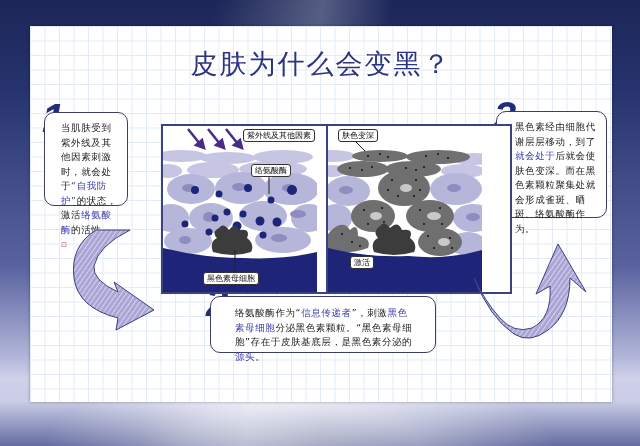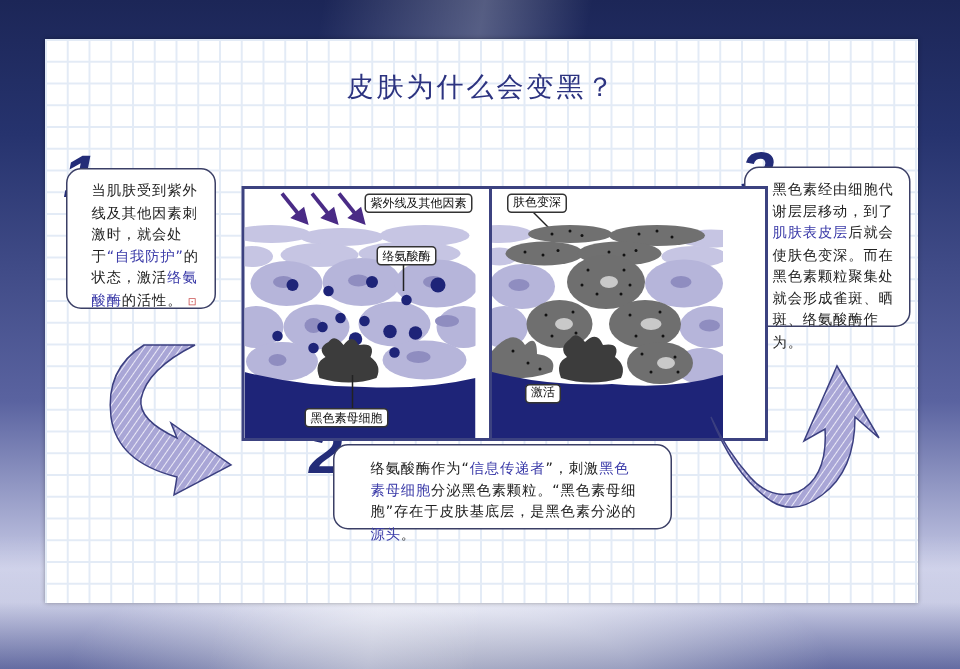--- a/index.html
+++ b/index.html
@@ -13,50 +13,50 @@
     background:
       linear-gradient(100deg, rgba(255,255,255,0) 30%, rgba(255,255,255,0.25) 45%, rgba(255,255,255,0) 55%),
       linear-gradient(180deg, rgba(0,0,0,0) 80%, rgba(255,255,255,0.3) 90%, rgba(40,50,110,0.4) 100%);}
   .card{position:absolute;left:30px;top:26px;width:582px;height:376px;background:#fff;
     background-image:
       linear-gradient(#e3ebf6 1px, transparent 1px),
       linear-gradient(90deg,#e3ebf6 1px, transparent 1px);
     background-size:14.5px 14.5px;
     box-shadow:0 0 3px rgba(0,0,0,0.35);}
   .title{position:absolute;left:0;top:20px;width:582px;text-align:center;
-    font-family:"DejaVu Serif","Liberation Serif",serif;font-size:18px;color:#2c3380;letter-spacing:2px;}
+    font-family:"DejaVu Serif","Liberation Serif",serif;font-size:27px;color:#2c3380;letter-spacing:2px;}
   .step-num{position:absolute;font-family:"Liberation Sans",sans-serif;font-style:italic;font-weight:bold;
     color:#232c78;font-size:40px;line-height:40px;}
   .bubble{position:absolute;border:1.5px solid #3b3f66;border-radius:10px;background:#fff;
     font-size:9.5px;line-height:14.5px;color:#222;padding:8px 8px 6px 10px;box-sizing:border-box;letter-spacing:0.6px;}
   .hl{color:#3a3aa8;}
   .panel{position:absolute;top:98px;width:186px;height:170px;border:2px solid #3c4280;background:#fff;overflow:hidden;box-sizing:border-box;}
   .label-box{position:absolute;background:#fff;border:1.3px solid #333;border-radius:3px;font-size:8px;line-height:11px;padding:0 3px;color:#111;white-space:nowrap;}
 </style>
 </head>
 <body>
 
 <div class="bg-streak"></div>
 
 <div class="card">
   <div class="title">皮肤为什么会变黑？</div>
 
   <div class="step-num" style="left:12px;top:72px;">1</div>
-  <div class="bubble" style="left:14px;top:86px;width:100px;height:94px;padding-left:16px;">
+  <div class="bubble" style="left:14px;top:86px;width:84px;height:94px;padding-left:16px;">
     <span><span>当肌肤受到紫外线及其他因素刺激时，就会处于</span><span class="hl">“自我防护”</span><span>的状态，激活</span><span class="hl">络氨酸酶</span><span>的活性。</span></span>
     <span style="color:#c55;font-size:7px;">⊡</span>
   </div>
 
   <div class="step-num" style="left:464px;top:70px;">3</div>
   <div class="bubble" style="left:466px;top:85px;width:111px;height:107px;padding-left:18px;">
-    <span><span>黑色素经由细胞代谢层层移动，到了</span><span class="hl">肌肤表皮层</span><span>后就会使肤色变深。而在黑色素颗粒聚集处就会形成雀斑、晒斑、络氨酸酶作为。</span></span>
+    <span><span>黑色素经由细胞代谢层层移动，到了</span><span class="hl">就会处于</span><span>后就会使肤色变深。而在黑色素颗粒聚集处就会形成雀斑、晒斑、络氨酸酶作为。</span></span>
   </div>
 
   <div class="step-num" style="left:176px;top:256px;">2</div>
-  <div class="bubble" style="left:180px;top:270px;width:226px;height:57px;padding:9px 20px 6px 24px;margin-left:12px;">
+  <div class="bubble" style="left:180px;top:270px;width:226px;height:57px;padding:9px 20px 6px 24px;">
     <span><span>络氨酸酶作为“</span><span class="hl">信息传递者</span><span>”，刺激</span><span class="hl">黑色素母细胞</span><span>分泌黑色素颗粒。“黑色素母细胞”存在于皮肤基底层，是黑色素分泌的</span><span class="hl">源头</span><span>。</span></span>
   </div>
 
   <div class="panel" style="left:131px;">
     <svg width="154" height="166" viewBox="0 0 154 166">
       <g stroke="#4a2b86" stroke-width="2.5" fill="#4a2b86">
         <line x1="25" y1="3" x2="37" y2="18"></line>
           <polygon points="33,19 41,22 39,14"></polygon>
         <line x1="45" y1="3" x2="57" y2="18"></line>
           <polygon points="53,19 61,22 59,14"></polygon>

